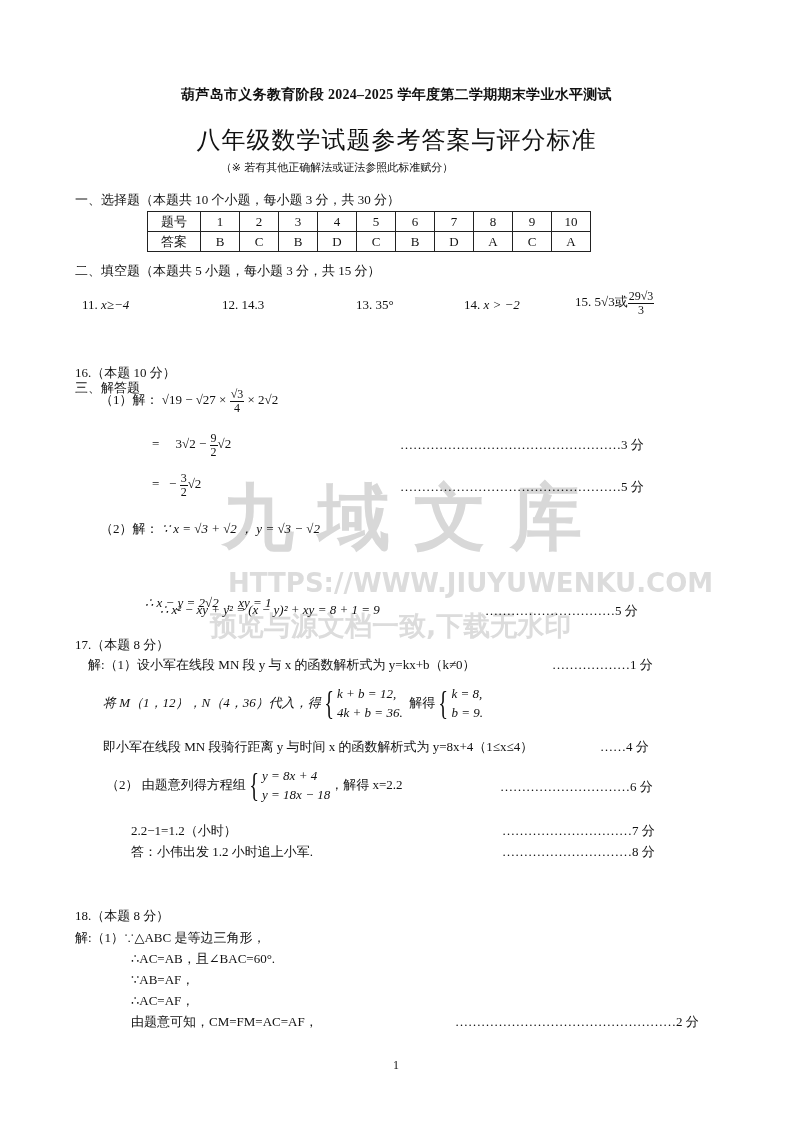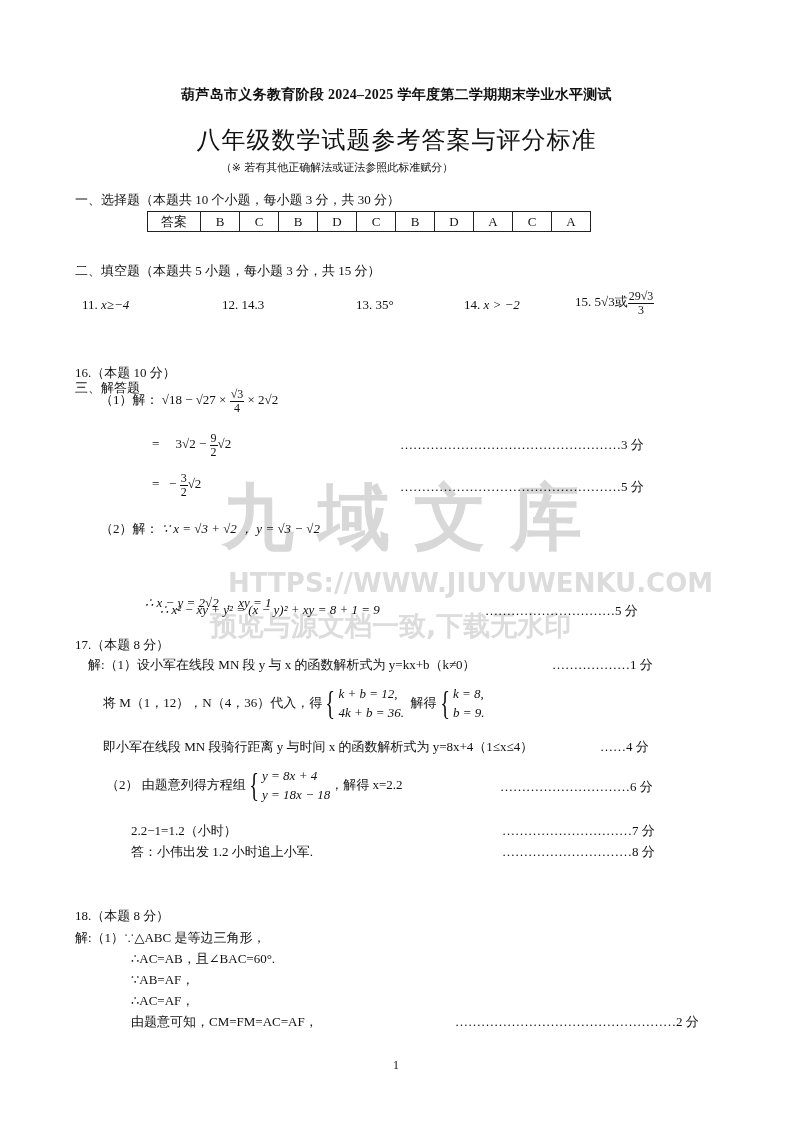--- a/index.html
+++ b/index.html
@@ -34,20 +34,33 @@
 <div class="abs wm2">HTTPS://WWW.JIUYUWENKU.COM</div>
 <div class="abs wm3">预览与源文档一致,下载无水印</div>
 
 <div class="abs title1 fg">葫芦岛市义务教育阶段 2024–2025 学年度第二学期期末学业水平测试</div>
 <div class="abs title2 fg">八年级数学试题参考答案与评分标准</div>
 <div class="abs note fg">（※ 若有其他正确解法或证法参照此标准赋分）</div>
 
 <div class="abs sec fg" style="top:191px;left:75px;">一、选择题（本题共 10 个小题，每小题 3 分，共 30 分）</div>
 <table class="ans fg">
   <tbody>
+      <tr>
+    <td class="h">题号</td>
+    <td class="c">1</td>
+    <td class="c">2</td>
+    <td class="c">3</td>
+    <td class="c">4</td>
+    <td class="c">5</td>
+    <td class="c">6</td>
+    <td class="c">7</td>
+    <td class="c">8</td>
+    <td class="c">9</td>
+    <td class="c">10</td>
+  </tr>
   <tr>
     <td class="h">答案</td>
     <td class="c">B</td>
     <td class="c">C</td>
     <td class="c">B</td>
     <td class="c">D</td>
     <td class="c">C</td>
     <td class="c">B</td>
     <td class="c">D</td>
     <td class="c">A</td>
@@ -77,21 +90,21 @@
 <div class="abs fg" style="top:290px;left:575px;">
   <span>15.</span>
   <span>5√3</span><span>或</span><span class="frac"><span class="n">29√3</span><span class="d">3</span></span>
 </div>
 
 <div class="abs sec fg" style="top:335px;left:75px;margin-top:44px;">三、解答题</div>
 
 <div class="abs fg" style="top:364px;left:75px;">16.（本题 10 分）</div>
 <div class="abs fg" style="top:388px;left:100px;">
   <span>（1）解：</span>
-  <span>√18 − √27 ×</span>
+  <span>√19 − √27 ×</span>
   <span class="frac"><span class="n">√3</span><span class="d">4</span></span>
   <span>× 2√2</span>
 </div>
 <div class="abs fg" style="top:432px;left:152px;">
   <span>=</span>&nbsp;&nbsp;&nbsp;&nbsp;
   <span>3√2 −</span>
   <span class="frac"><span class="n">9</span><span class="d">2</span></span><span>√2</span>
 </div>
 <div class="abs fg" style="top:436px;left:400px;"><span class="dots">……………………………………………</span><span>3 分</span></div>
 
@@ -108,21 +121,21 @@
 </div>
 <div class="abs fg" style="top:562px;left:145px;margin-top:32px;"><i class="v">∴ x − y = 2√2 ，  xy = 1</i></div>
 <div class="abs fg" style="top:602px;left:160px;"><i class="v">∴    x² − xy + y² = (x − y)² + xy = 8 + 1 = 9</i></div>
 <div class="abs fg" style="top:602px;left:485px;"><span class="dots">…………………………</span><span>5 分</span></div>
 
 <div class="abs fg" style="top:636px;left:75px;">17.（本题 8 分）</div>
 <div class="abs fg" style="top:656px;left:88px;">解:（1）设小军在线段 MN 段 y 与 x 的函数解析式为 y=kx+b（k≠0）</div>
 <div class="abs fg" style="top:656px;left:552px;"><span class="dots">………………</span><span>1 分</span></div>
 
 <div class="abs fg" style="top:684px;left:103px;">
-  <span style="vertical-align:middle;">将 M（1，12），N（4，36）代入，得</span><span class="brace">{</span><span class="sys"><i class="v">k + b = 12,</i><br><i class="v">4k + b = 36.</i></span>
+  <span style="vertical-align:middle;font-style:italic;">将 M（1，12），N（4，36）代入，得</span><span class="brace">{</span><span class="sys"><i class="v">k + b = 12,</i><br><i class="v">4k + b = 36.</i></span>
   &nbsp;<span style="vertical-align:middle;">解得</span><span class="brace">{</span><span class="sys"><i class="v">k = 8,</i><br><i class="v">b = 9.</i></span>
 </div>
 
 <div class="abs fg" style="top:738px;left:103px;">即小军在线段 MN 段骑行距离 y 与时间 x 的函数解析式为 y=8x+4（1≤x≤4）</div>
 <div class="abs fg" style="top:738px;left:600px;"><span class="dots">……</span><span>4 分</span></div>
 
 <div class="abs fg" style="top:766px;left:106px;">
   <span style="vertical-align:middle;">（2）  由题意列得方程组</span><span class="brace">{</span><span class="sys"><i class="v">y = 8x + 4</i><br><i class="v">y = 18x − 18</i></span><span style="vertical-align:middle;">，解得 x=2.2</span>
 </div>
 <div class="abs fg" style="top:778px;left:500px;"><span class="dots">…………………………</span><span>6 分</span></div>

